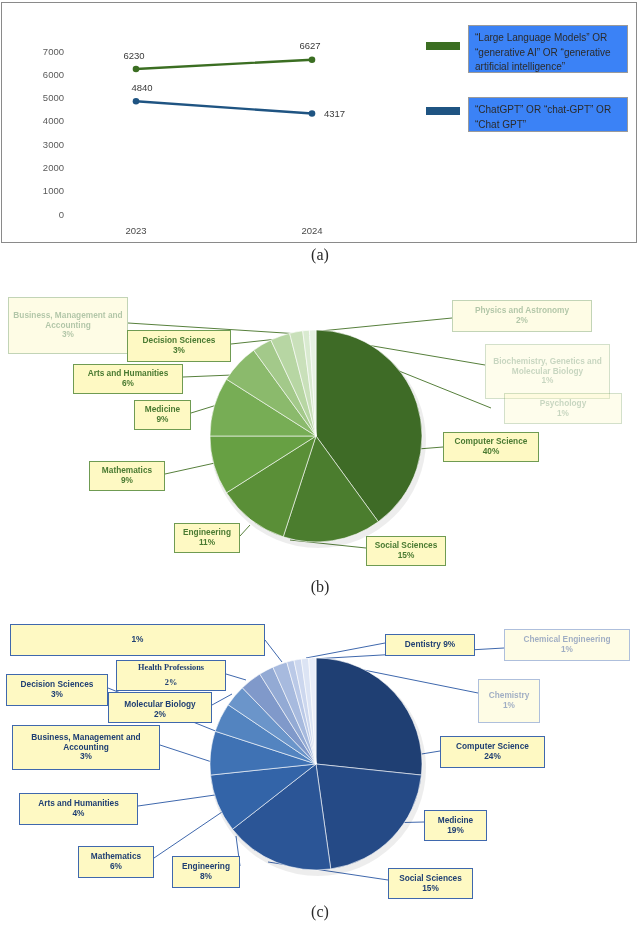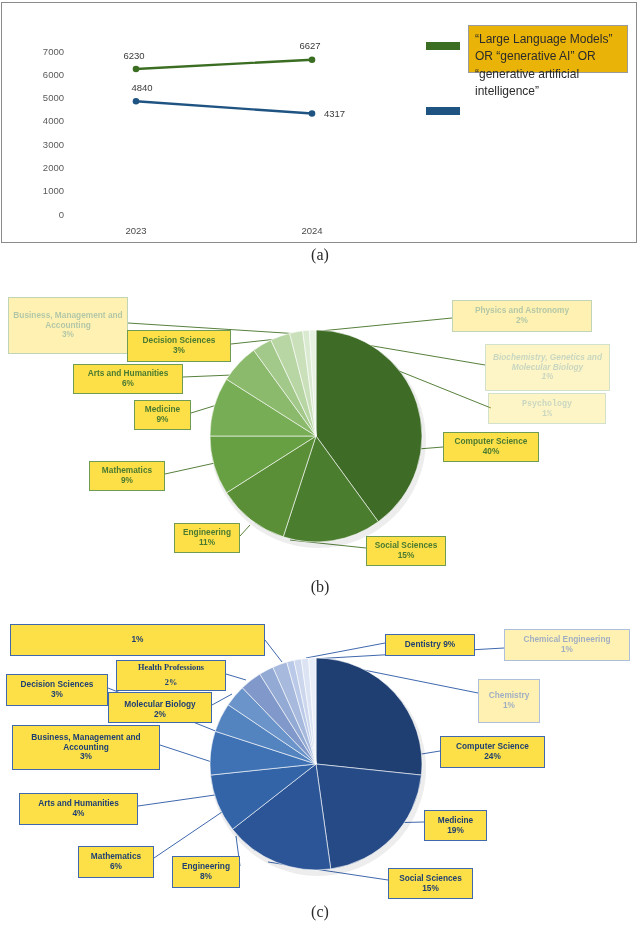--- a/index.html
+++ b/index.html
@@ -12,27 +12,27 @@
            font-family:"Liberation Serif",serif;font-size:16px;color:#2a2a2a;}
 
   
   #panel-a{left:1px;top:2px;width:636px;height:241px;border:1.5px solid #8a8a8a;
            box-sizing:border-box;background:#fff;}
   #panel-a svg{display:block;}
   .axis-tick{font-size:9.5px;fill:#5a5a5a;font-family:"Liberation Sans",sans-serif;}
   .x-tick{font-size:9.5px;fill:#4a4a4a;}
   .pt-label{font-size:9.5px;fill:#3a3a3a;}
 
-  .legend-box{position:absolute;border:1px solid #9a9a9a;background:#eab308;
-              box-sizing:border-box;padding:5px 6px;font-size:12px;line-height:1.45;
+  .legend-box{position:absolute;border:1px solid #9a9a9a;background:#3b82f6;
+              box-sizing:border-box;padding:5px 6px;font-size:10px;line-height:1.45;
               color:#2b2b2b;}
   .legend-swatch{position:absolute;height:8px;width:34px;}
 
   
-  .pielabel{position:absolute;box-sizing:border-box;background:#fde047;
+  .pielabel{position:absolute;box-sizing:border-box;background:#fef9c3;
             text-align:center;font-weight:bold;line-height:1.18;
             padding:2px 3px;font-size:8.3px;}
   .pielabel .pct{display:block;font-weight:bold;}
   .b-lbl{border:1px solid #6f9b52;color:#4a7a32;}
   .c-lbl{border:1px solid #3f68ad;color:#1f3f73;}
   .faded{opacity:.42;}
   .faded2{opacity:.30;}
 
   .leaderwrap{position:absolute;left:0;top:0;pointer-events:none;}
 </style>
@@ -72,20 +72,21 @@
         <text x="308" y="45.68557142857142" text-anchor="middle" class="pt-label">6627</text>
         <text x="140" y="88.29714285714286" text-anchor="middle" class="pt-label">4840</text>
         <text x="322" y="114.47557142857144" text-anchor="start" class="pt-label">4317</text>
       </g>
   </svg>
 
   <div class="legend-swatch" style="left:424px;top:39px;background:#3b6e22;"></div>
   <div class="legend-box" style="left:466px;top:22px;width:160px;height:48px;">“Large Language Models”  OR “generative AI” OR  “generative artificial intelligence”</div>
 
   <div class="legend-swatch" style="left:424px;top:104px;background:#1f5482;"></div>
+  <div class="legend-box" style="left:466px;top:94px;width:160px;height:35px;">“ChatGPT” OR “chat-GPT”  OR “Chat GPT”</div>
 </div>
 <div class="caption" style="top:246px;">(a)</div>
 
 <div id="panel-b" class="fig" style="left:0;top:278px;width:640px;height:292px;">
 
   <svg class="leaderwrap" width="640" height="292">
     <g id="b-leaders">
         <polyline points="443,169 368,175" fill="none" stroke="#57803c" stroke-width="1" stroke-opacity="1"></polyline>
         <polyline points="366,270 290,262" fill="none" stroke="#57803c" stroke-width="1" stroke-opacity="1"></polyline>
         <polyline points="240,258 250,247" fill="none" stroke="#57803c" stroke-width="1" stroke-opacity="1"></polyline>
@@ -152,26 +153,26 @@
   <div class="pielabel b-lbl" style="left:443px;top:154px;width:96px;height:30px;display:flex;flex-direction:column;justify-content:center;">
     <span>Computer Science</span>
     <span class="pct">40%</span>
   </div>
 
   <div class="pielabel b-lbl faded" style="left:452px;top:22px;width:140px;height:32px;display:flex;flex-direction:column;justify-content:center;">
     <span>Physics and Astronomy</span>
     <span class="pct">2%</span>
   </div>
 
-  <div class="pielabel b-lbl faded2" style="left:485px;top:66px;width:125px;height:47px;display:flex;flex-direction:column;justify-content:center;font-style:italic;">
+  <div class="pielabel b-lbl faded2" style="left:485px;top:66px;width:125px;height:55px;display:flex;flex-direction:column;justify-content:center;">
     <span>Biochemistry, Genetics and Molecular Biology</span>
     <span class="pct">1%</span>
   </div>
 
-  <div class="pielabel b-lbl faded2" style="left:488px;top:115px;width:118px;height:31px;display:flex;flex-direction:column;justify-content:center;font-family:Liberation Mono, monospace;">
+  <div class="pielabel b-lbl faded2" style="left:504px;top:115px;width:118px;height:31px;display:flex;flex-direction:column;justify-content:center;">
     <span>Psychology</span>
     <span class="pct">1%</span>
   </div>
 </div>
 <div class="caption" style="top:578px;">(b)</div>
 
 <div id="panel-c" class="fig" style="left:0;top:612px;width:640px;height:288px;">
 
   <svg class="leaderwrap" width="640" height="288">
     <g id="c-leaders">

